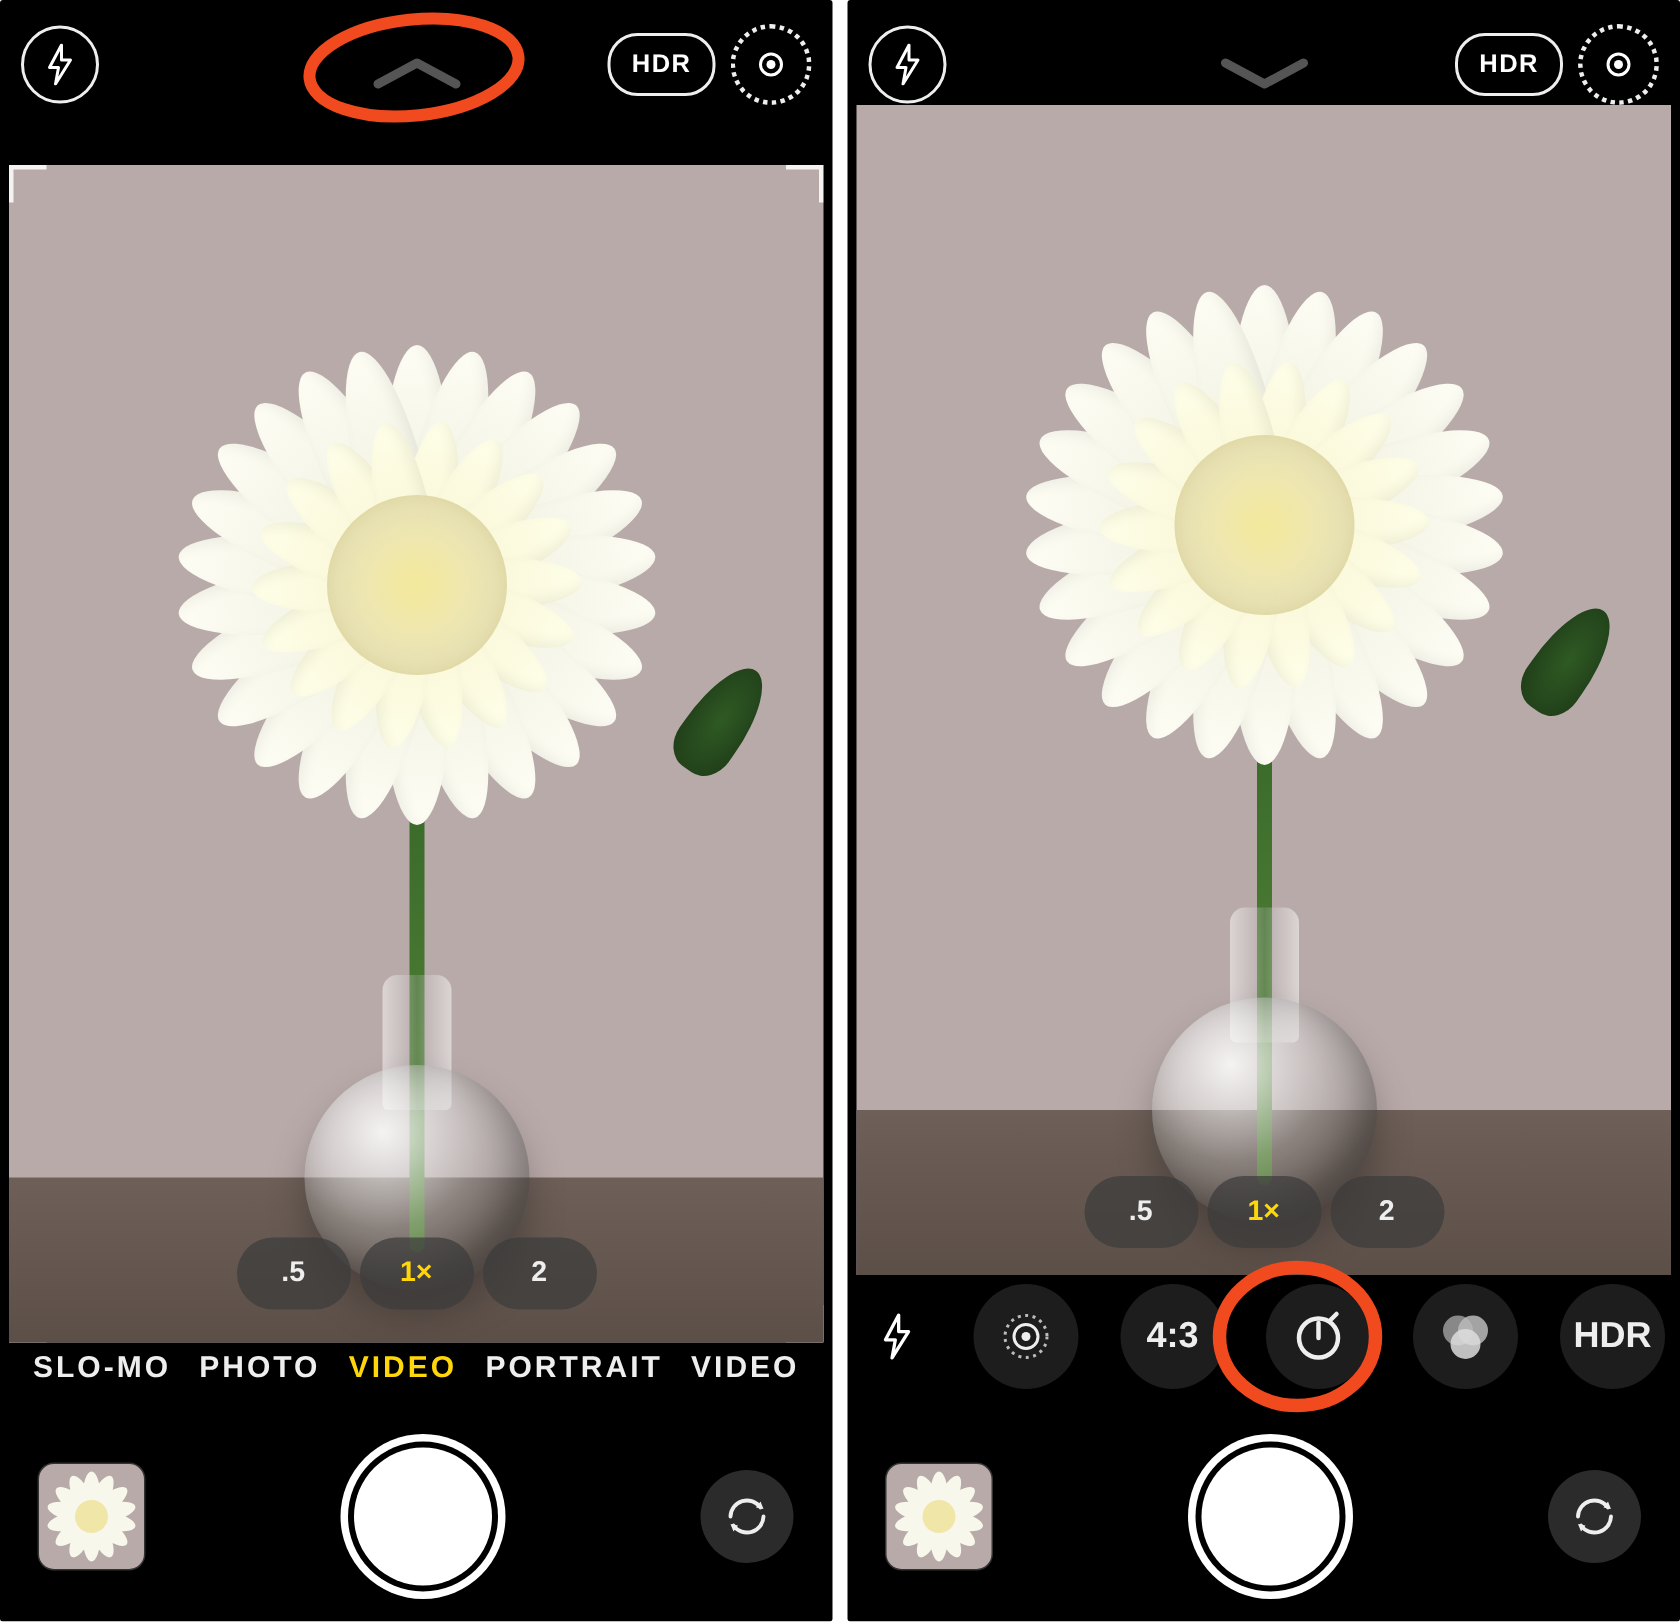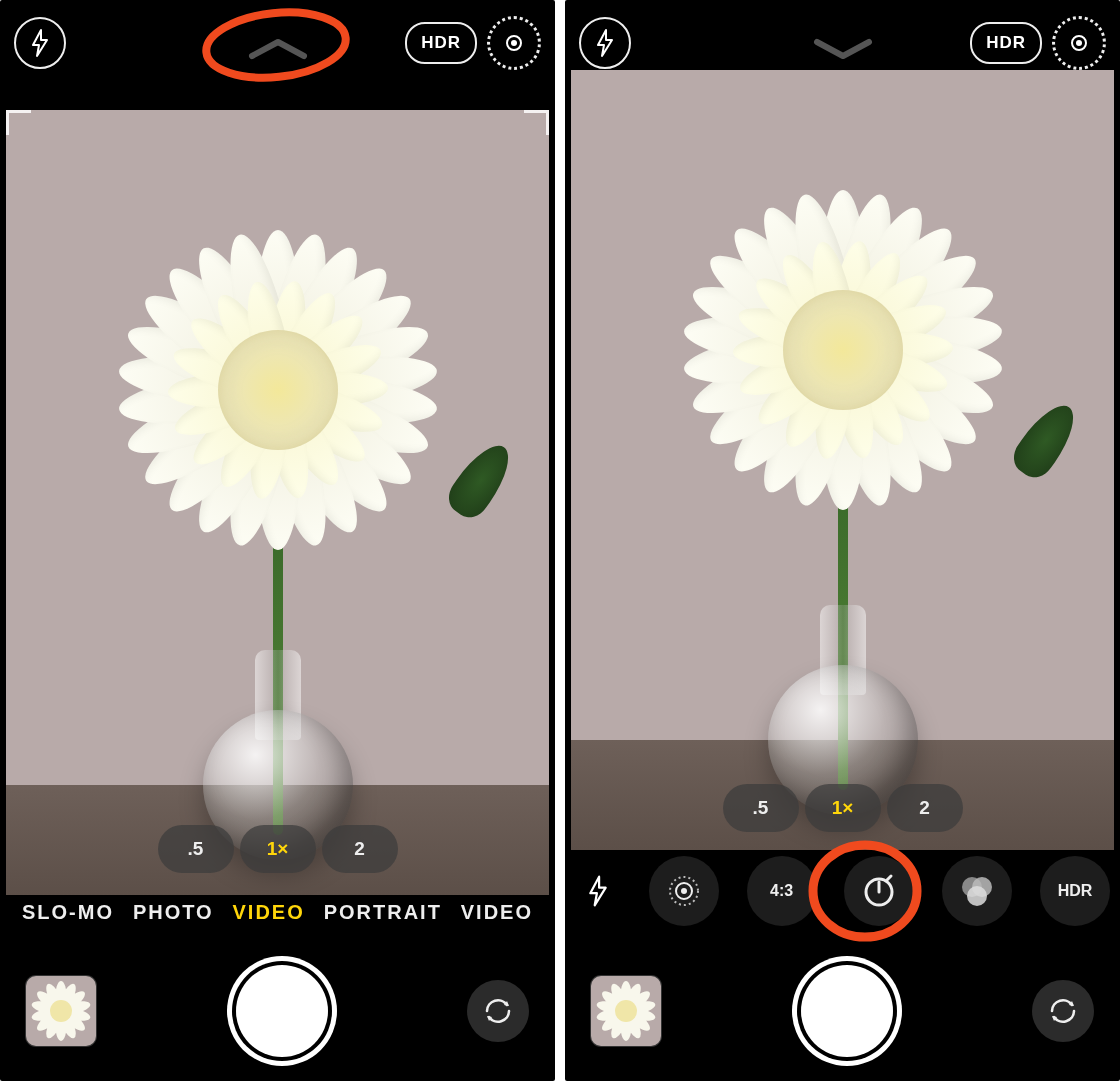--- a/index.html
+++ b/index.html
@@ -47,21 +47,21 @@
   
   .bottombar{position:absolute;left:0;right:0;bottom:0;height:140px;display:flex;align-items:center;justify-content:space-between;padding:0 26px;}
   .thumb{width:70px;height:70px;border-radius:10px;background:#b8aaa9;position:relative;overflow:hidden;box-shadow:0 0 0 1px rgba(255,255,255,.2);}
   .thumb .mini-flower{position:absolute;inset:-8px;}
   .thumb .mini-center{position:absolute;left:50%;top:50%;width:22px;height:22px;transform:translate(-50%,-50%);border-radius:50%;background:#f0e6a8;}
   .thumb .mini-petal{position:absolute;left:50%;top:50%;width:12px;height:30px;background:#f8f7ec;border-radius:60% 60% 50% 50%/70% 70% 40% 40%;transform-origin:50% 100%;}
   .shutter{width:92px;height:92px;border-radius:50%;background:#fff;box-shadow:0 0 0 4px #000,0 0 0 9px #fff;}
   .flip-btn{width:62px;height:62px;border-radius:50%;background:#2b2b2b;display:flex;align-items:center;justify-content:center;}
   
   .options-row{position:absolute;left:0;right:0;bottom:150px;height:80px;display:flex;align-items:center;justify-content:space-between;padding:0 10px;}
-  .opt{width:70px;height:70px;border-radius:50%;background:#1d1d1d;display:flex;align-items:center;justify-content:center;color:#eee;font-weight:600;font-size:16px;}
+  .opt{width:70px;height:70px;border-radius:50%;background:#1d1d1d;display:flex;align-items:center;justify-content:center;color:#eee;font-weight:600;font-size:24px;}
   .opt.flat{background:transparent;width:46px;}
 </style>
 </head>
 <body>
 
 <div class="stage">
 
   <div class="phone">
     <div class="topbar">
       <div class="left">

